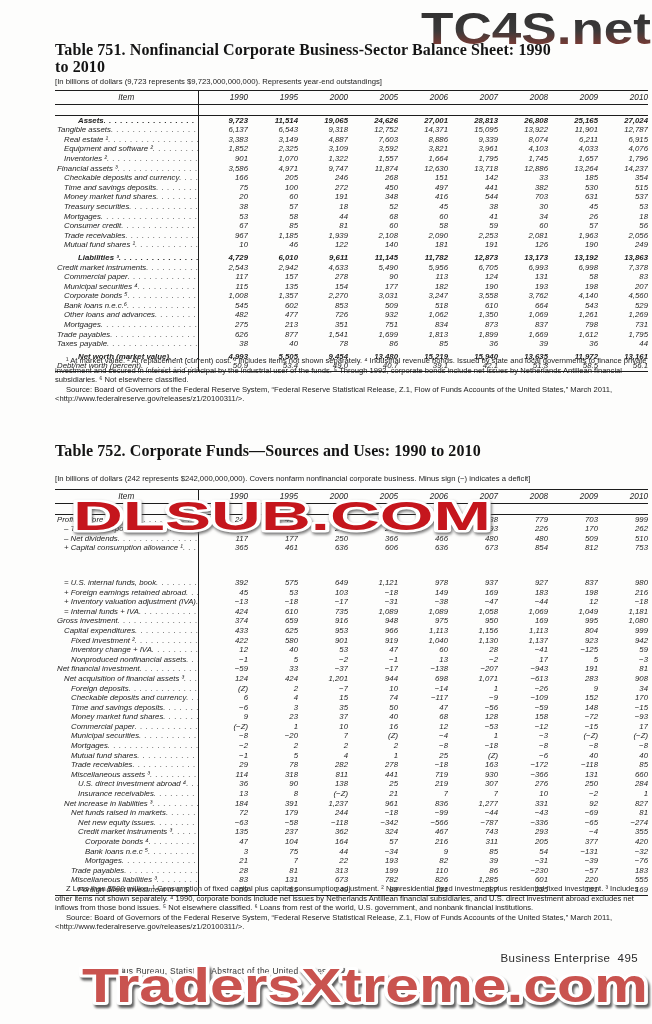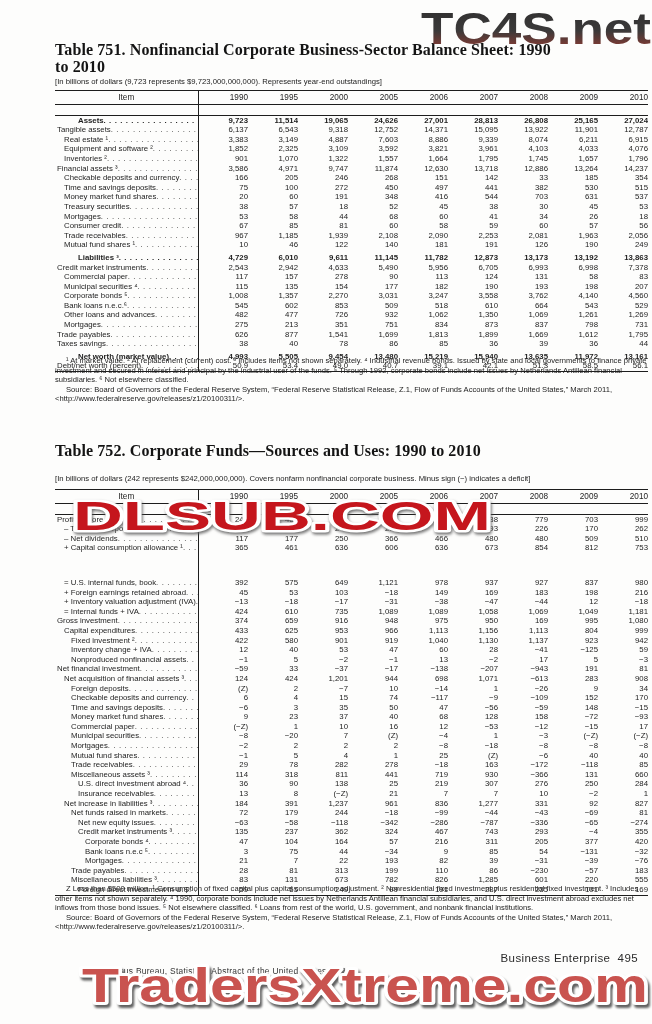--- a/index.html
+++ b/index.html
@@ -13,21 +13,21 @@
     font-family:"Liberation Serif", serif; font-weight:700;
     font-size:16px; line-height:16.5px; letter-spacing:.1px; color:#141414;
   }
   .headnote { font-size:7.7px; line-height:9.6px; color:#222; }
   .fnblock { font-size:7.6px; line-height:9.5px; color:#222; }
   .fnblock p { margin:0; }
   .fnblock .indent { text-indent:11px; }
 
   table.tbl {
     border-collapse:collapse; table-layout:fixed; width:593px;
-    border-top:1.4px solid #1d1d1d; border-bottom:1.4px solid #1d1d1d;
+    border-top:1.4px solid #1d1d1d; border-bottom:1.4px solid #1d1d1d;font-style:italic;
   }
   table.tbl th {
     font-weight:normal; font-size:8.2px; height:13px; padding:0;
     border-bottom:1px solid #1d1d1d; vertical-align:middle; color:#1d1d1d;
   }
   th.stub { text-align:center; }
   th.stub, td.stub { border-right:1px solid #1d1d1d; }
   th.year { text-align:right; padding-right:7px; }
   tr.spacer td { height:2px; border-bottom:1px solid #1d1d1d; padding:0; }
   table.tbl td {
@@ -475,21 +475,21 @@
           <td class="num">1,699</td>
           <td class="num">1,813</td>
           <td class="num">1,899</td>
           <td class="num">1,669</td>
           <td class="num">1,612</td>
           <td class="num">1,795</td>
         </tr>
         <tr>
           <td class="stub">
             <div class="stubwrap">
-              <span class="lbl" style="padding-left: 2px;">Taxes savings</span>
+              <span class="lbl" style="padding-left: 2px;">Taxes payable</span>
               <span class="dots"></span>
             </div>
           </td>
           <td class="num">38</td>
           <td class="num">40</td>
           <td class="num">78</td>
           <td class="num">86</td>
           <td class="num">85</td>
           <td class="num">36</td>
           <td class="num">39</td>
@@ -1073,21 +1073,21 @@
           <td class="stub">
             <div class="stubwrap">
               <span class="lbl" style="padding-left: 23px;">Net new equity issues</span>
               <span class="dots"></span>
             </div>
           </td>
           <td class="num">−63</td>
           <td class="num">−58</td>
           <td class="num">−118</td>
           <td class="num">−342</td>
-          <td class="num">−286</td>
+          <td class="num">−566</td>
           <td class="num">−787</td>
           <td class="num">−336</td>
           <td class="num">−65</td>
           <td class="num">−274</td>
         </tr>
         <tr>
           <td class="stub">
             <div class="stubwrap">
               <span class="lbl" style="padding-left: 23px;">Credit market instruments ³</span>
               <span class="dots"></span>

